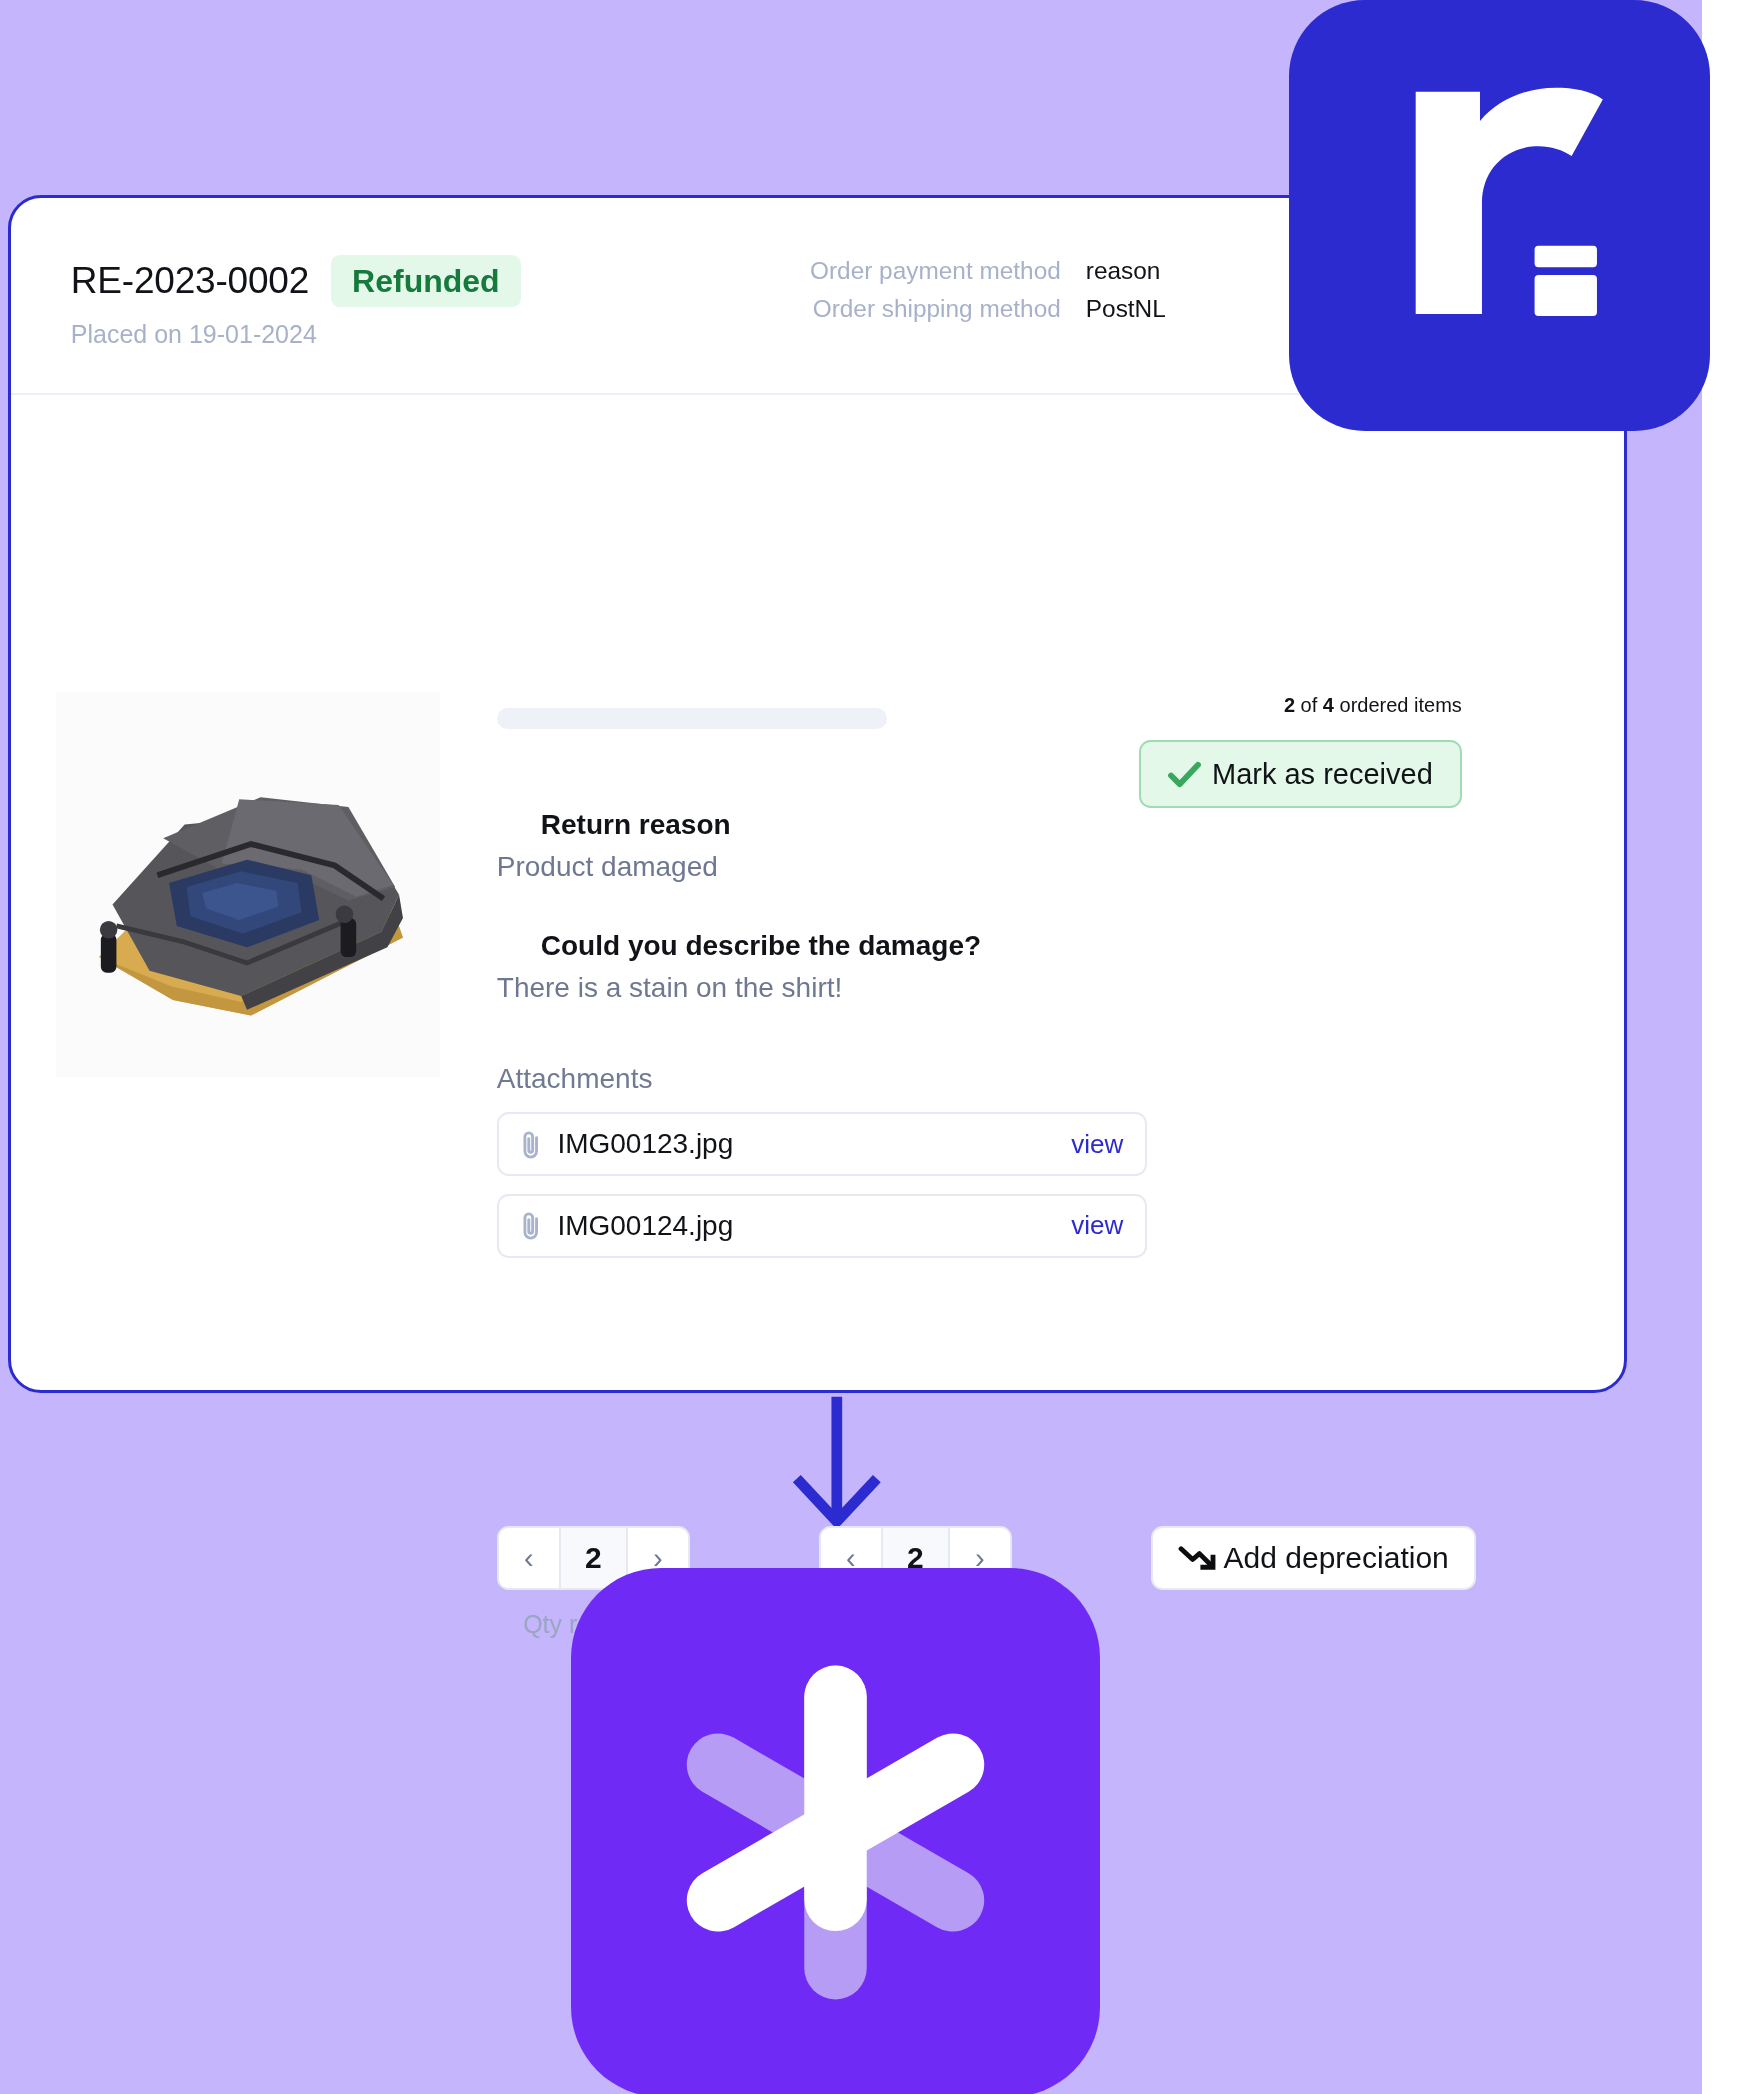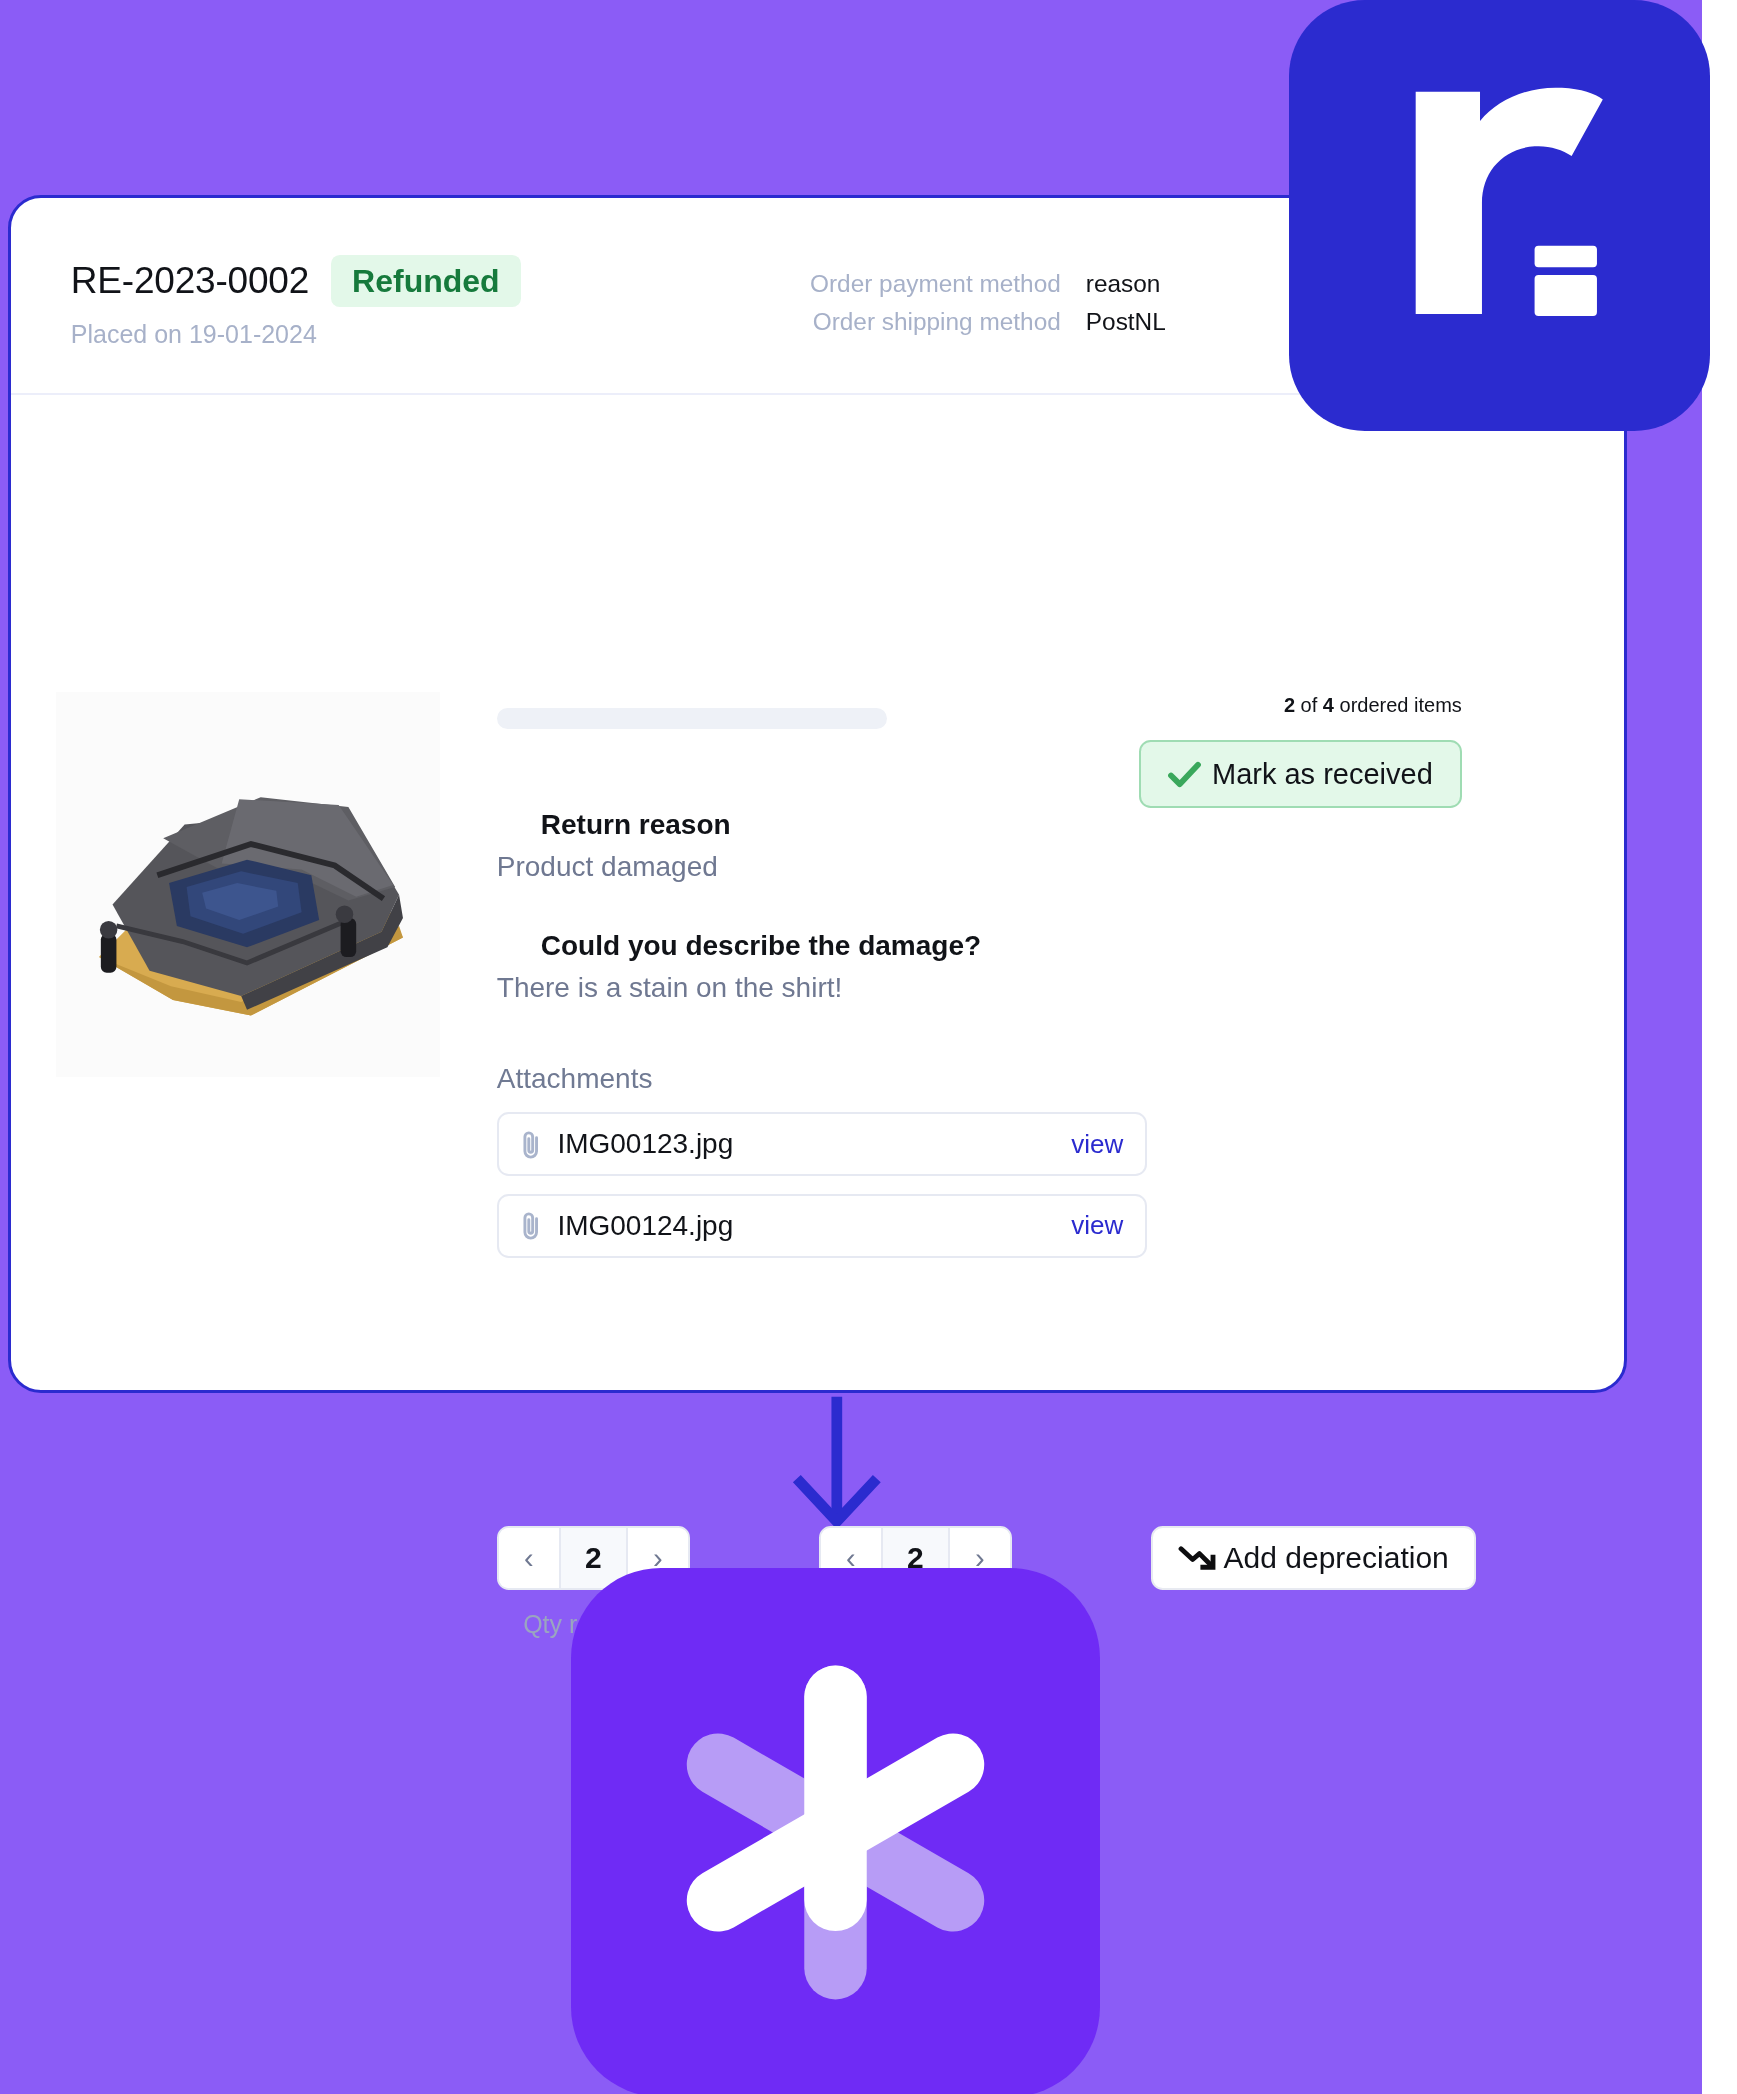--- a/index.html
+++ b/index.html
@@ -9,21 +9,21 @@
     height: 2095px;
     background: #ffffff;
     font-family: "Liberation Sans", sans-serif;
     overflow: hidden;
   }
 
   #stage {
     position: relative;
     width: 1702px;
     height: 2095px;
-    background: #8b5cf6;
+    background: #c4b5fd;
   }
 
   
   .return-card {
     position: absolute;
     left: 7.8px;
     top: 195px;
     width: 1619px;
     height: 1198px;
     border: 3.9px solid #2b2bcf;
@@ -67,21 +67,21 @@
   }
 
   .placed-on {
     margin-top: 13.7px;
     font-size: 25px;
     color: #a7b1c9;
   }
   .meta-table {
     position: absolute;
     right: 458px;
-    top: 72px;
+    top: 59px;
     display: grid;
     grid-template-columns: auto auto;
     column-gap: 25px;
     row-gap: 9.8px;
   }
   .meta-label {
     font-size: 24.4px;
     color: #a7b1c9;
     text-align: right;
     white-space: nowrap;

